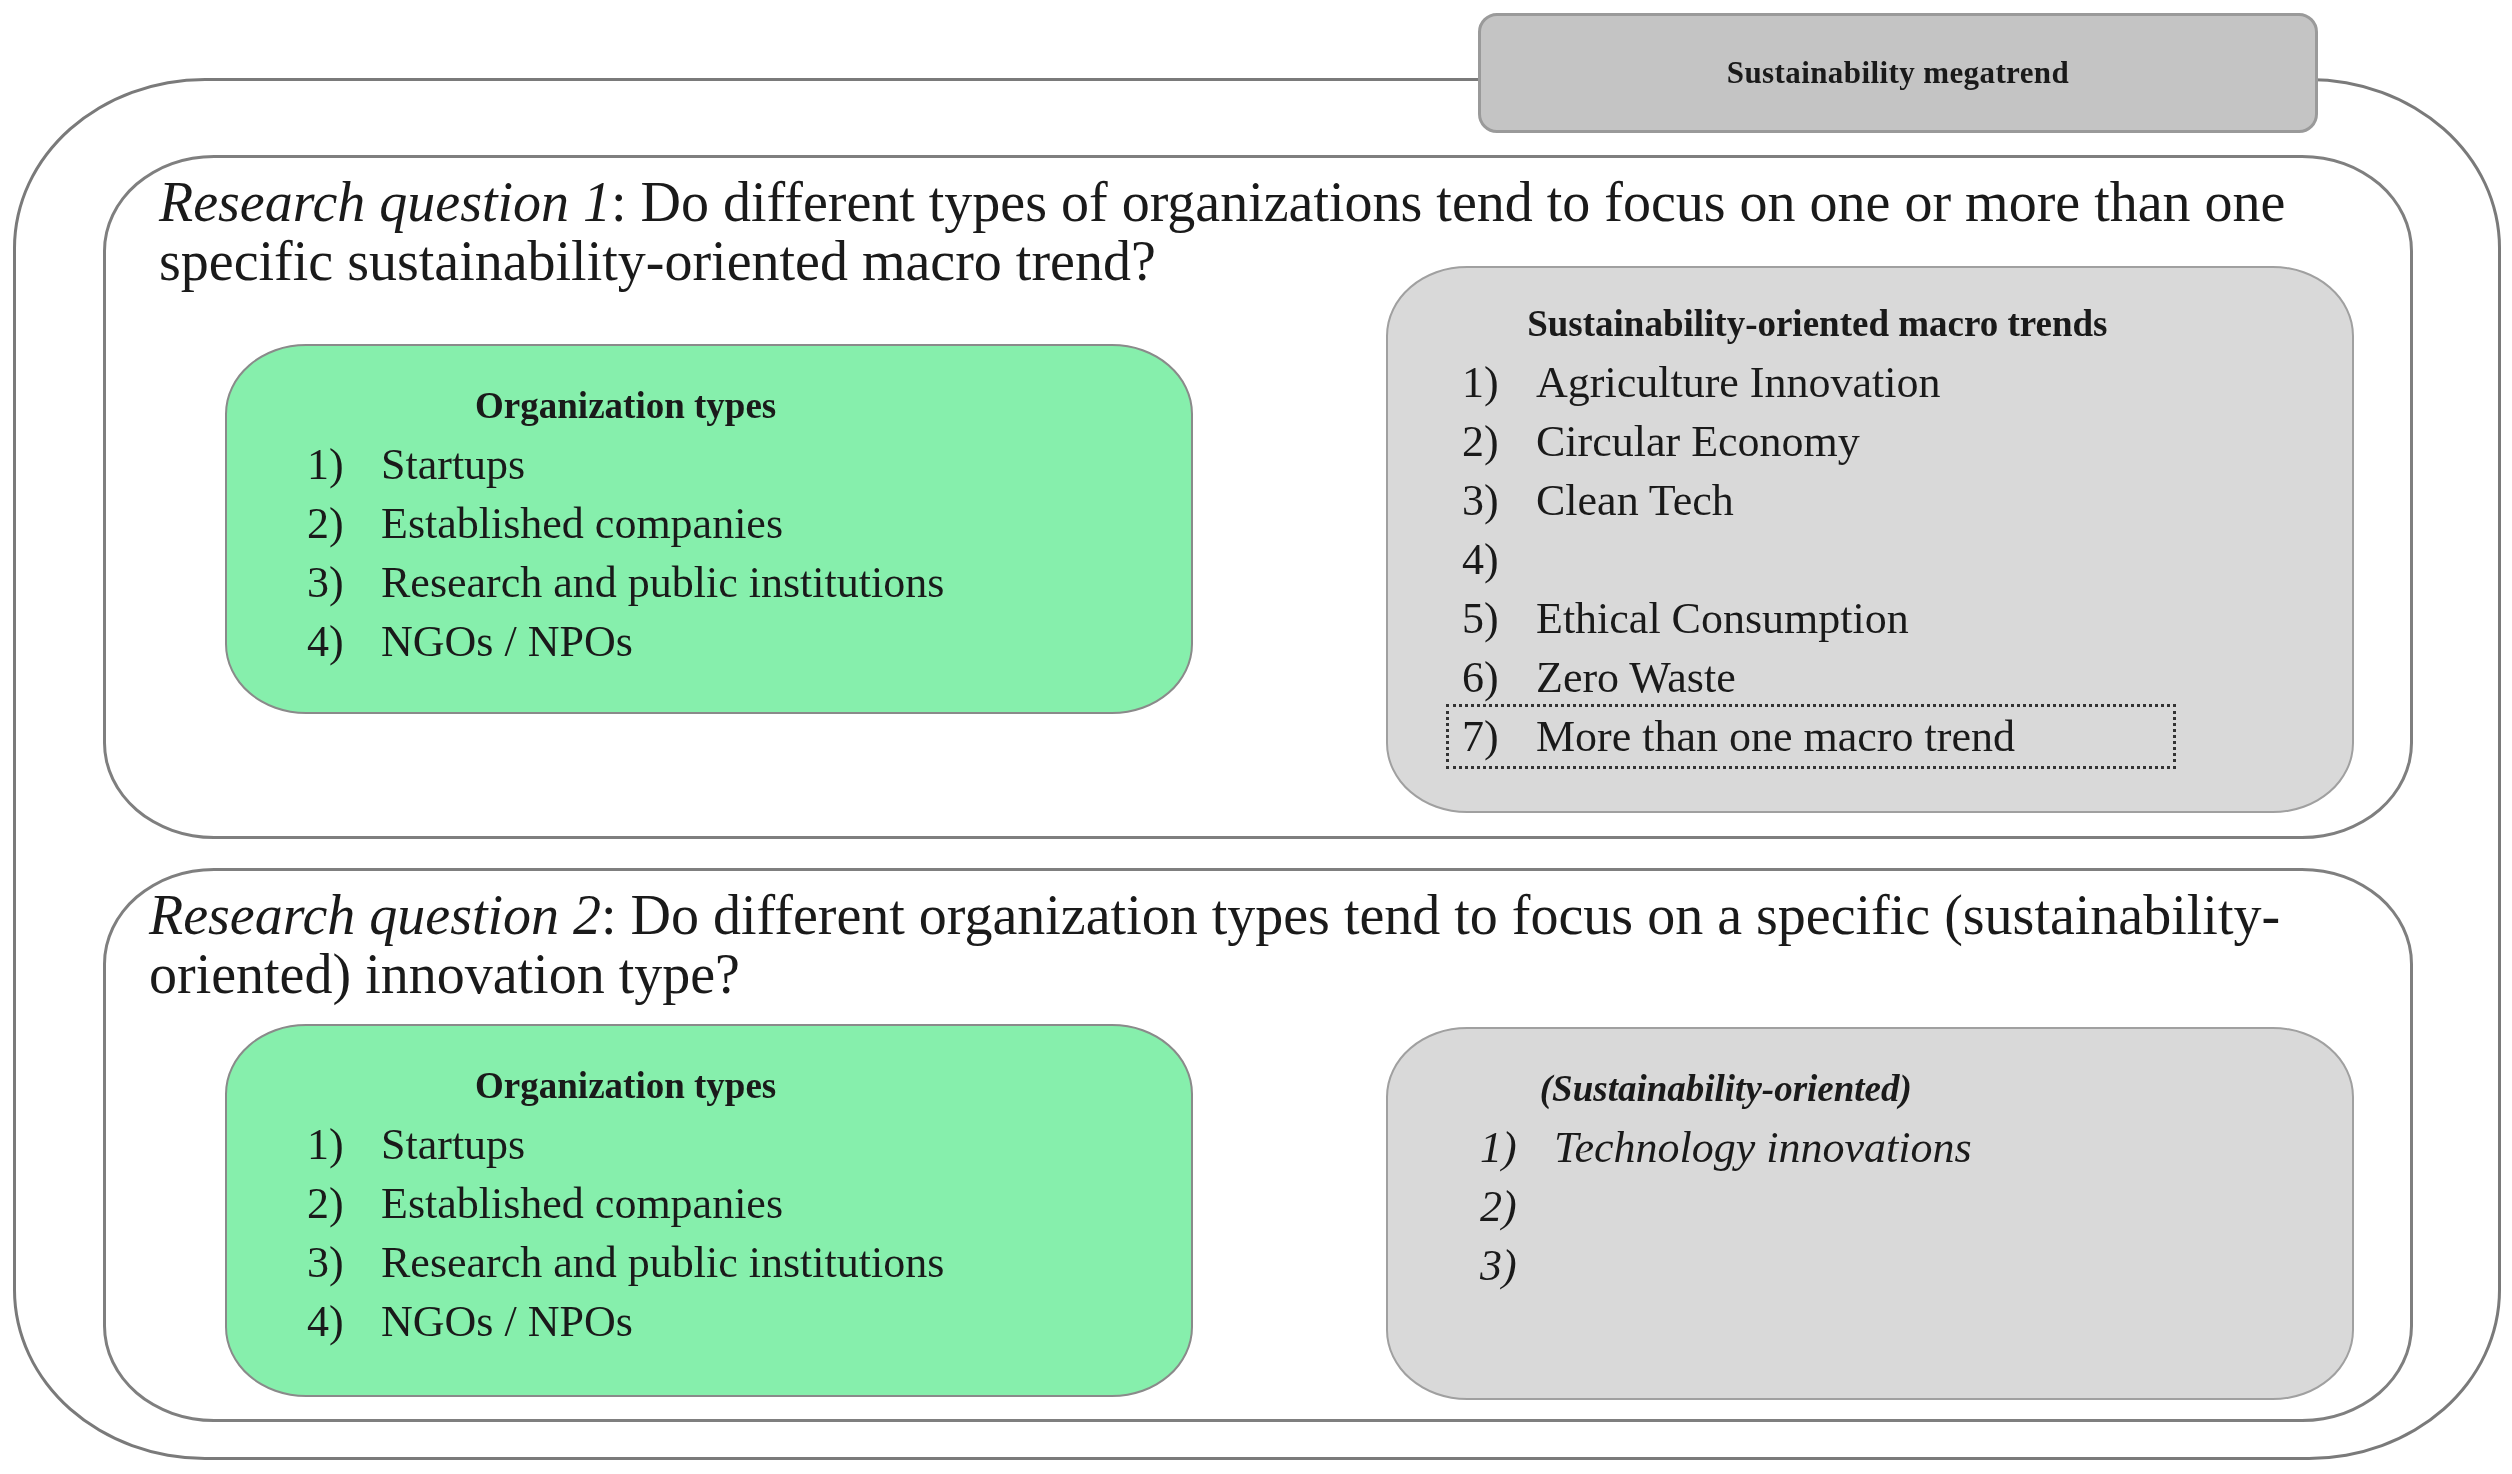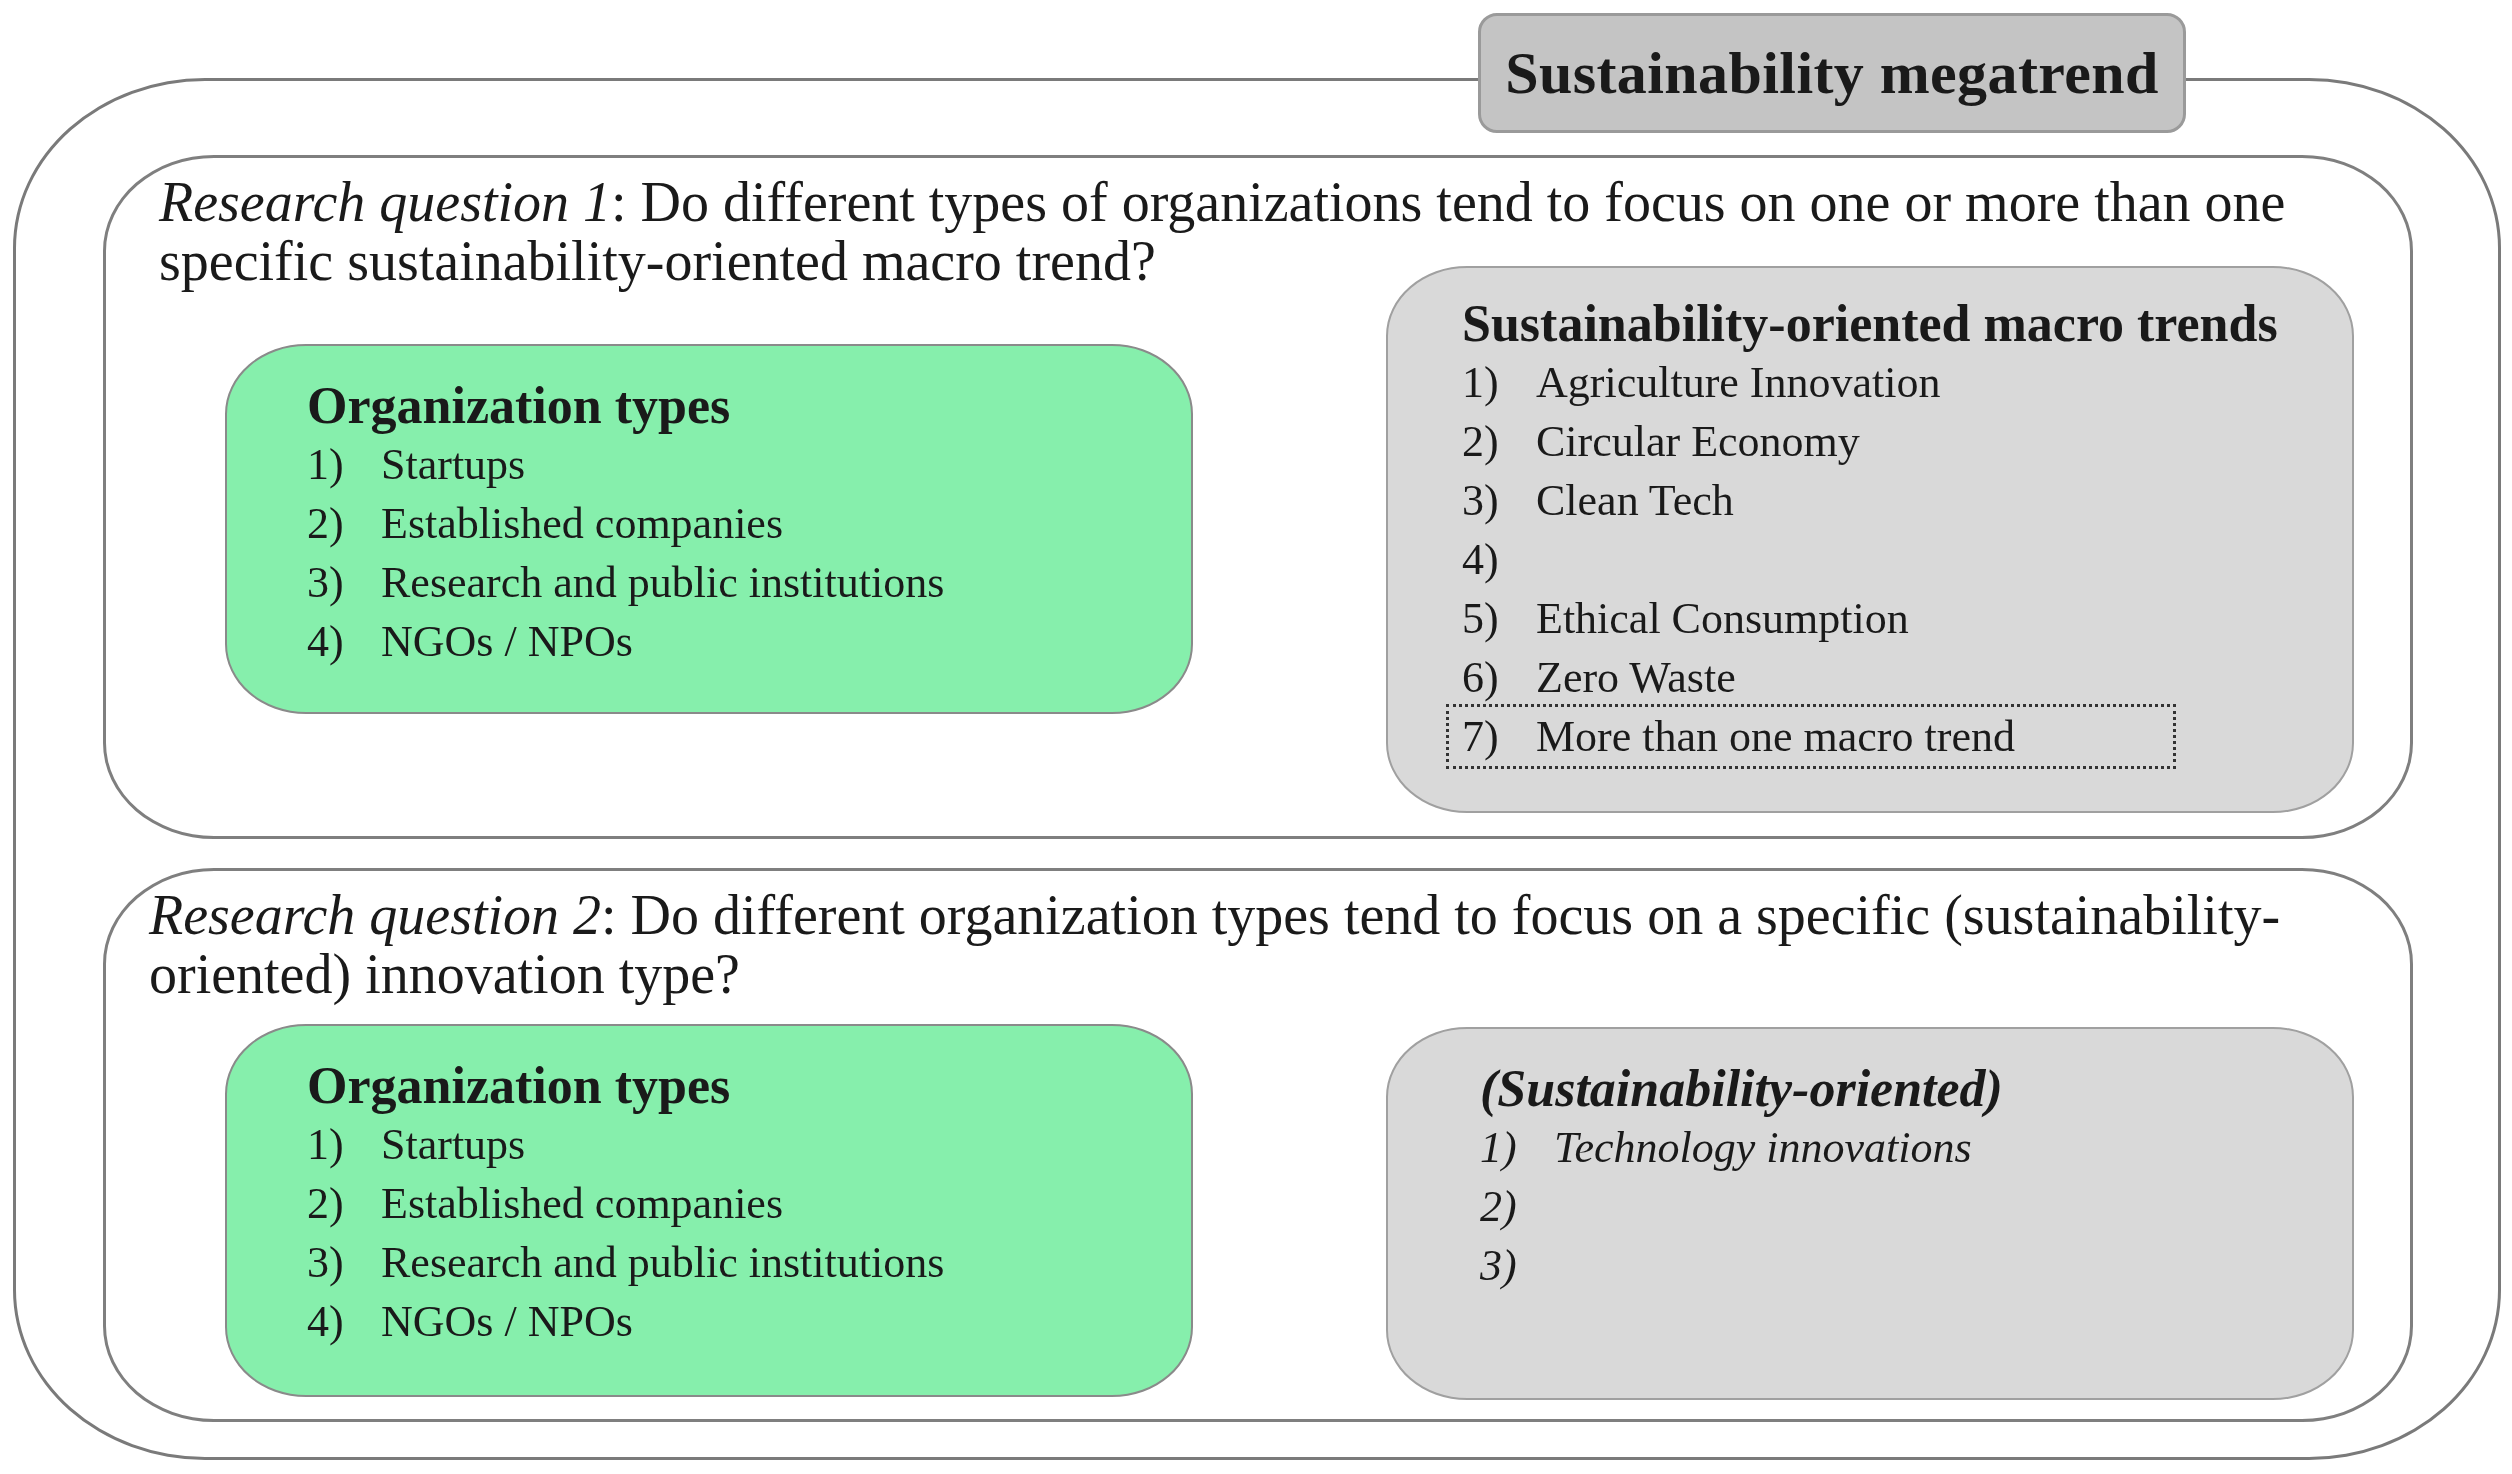--- a/index.html
+++ b/index.html
@@ -1,36 +1,36 @@
 <!DOCTYPE html>
 <html style="font-size:12px"><head>
   <meta charset="utf-8">
   <style>
     html, body { margin: 0; padding: 0; background: #ffffff; }
     body { width: 2512px; height: 1475px; position: relative; overflow: hidden;
            font-family: "Liberation Serif", "DejaVu Serif", serif; color: #1a1a1a; }
     .abs { position: absolute; box-sizing: border-box; }
     .outer { left: 13.3px; top: 78px; width: 2488px; height: 1382px;
              border: 3.7px solid #7a7a7a; border-radius: 192px / 170px; background: #fff; }
-    .title-box { left: 1478px; top: 13.3px; width: 708px; height: 120px;
+    .title-box { left: 1478px; top: 13.3px; width: 840px; height: 120px;
                  background: #c4c4c4; border: 3px solid #9a9a9a; border-radius: 19px;
                  display: flex; align-items: center; justify-content: center;
-                 font-weight: bold; font-size: 60px; letter-spacing: 0.4px; }
+                 font-weight: bold; font-size: 31px; letter-spacing: 0.4px; }
     .rq { border: 3px solid #7f7f7f; background: #fff; border-radius: 111px / 96px; }
     .rq1 { left: 103px; top: 155px; width: 2310px; height: 684px; }
     .rq2 { left: 103px; top: 868px; width: 2310px; height: 554px; }
     .question { position: absolute; font-size: 56px; line-height: 59px; }
     .question em { font-style: italic; font-weight: normal; }
     .rq1 .question { left: 53px; top: 15px; width: 2232px; }
     .rq2 .question { left: 43px; top: 15px; width: 2232px; }
     .card { border: 2.2px solid #8a8a8a; border-radius: 81px / 70px; padding: 0; }
     .card.white { background: #86efac; }
     .card.gray { background: #d9d9d9; border-color: #a0a0a0; }
     .card .inner { position: absolute; font-size: 44px; line-height: 59px; }
-    .card h3 { margin: 0; font-size: 52px; font-weight: bold; line-height: 59px; }
+    .card h3 { margin: 0; font-size: 37px; font-weight: bold; line-height: 59px; text-align: center; }
     .card ol { list-style: none; margin: 0; padding: 0; }
     .card li { display: flex; white-space: nowrap; }
     .card li .num { display: inline-block; width: 74px; }
     .dotted { outline: 3.7px dotted #333; outline-offset: 0; margin-left: -13.3px; padding-left: 13.3px;
               width: 724px; box-sizing: border-box; }
     .c1l { left: 225px; top: 344px; width: 968px; height: 370px; }
     .c1r { left: 1386px; top: 266px; width: 968px; height: 547px; }
     .c2l { left: 225px; top: 1024px; width: 968px; height: 373px; }
     .c2r { left: 1386px; top: 1027px; width: 968px; height: 373px; }
     .c1l .inner, .c2l .inner { left: 80px; top: 30px; }

